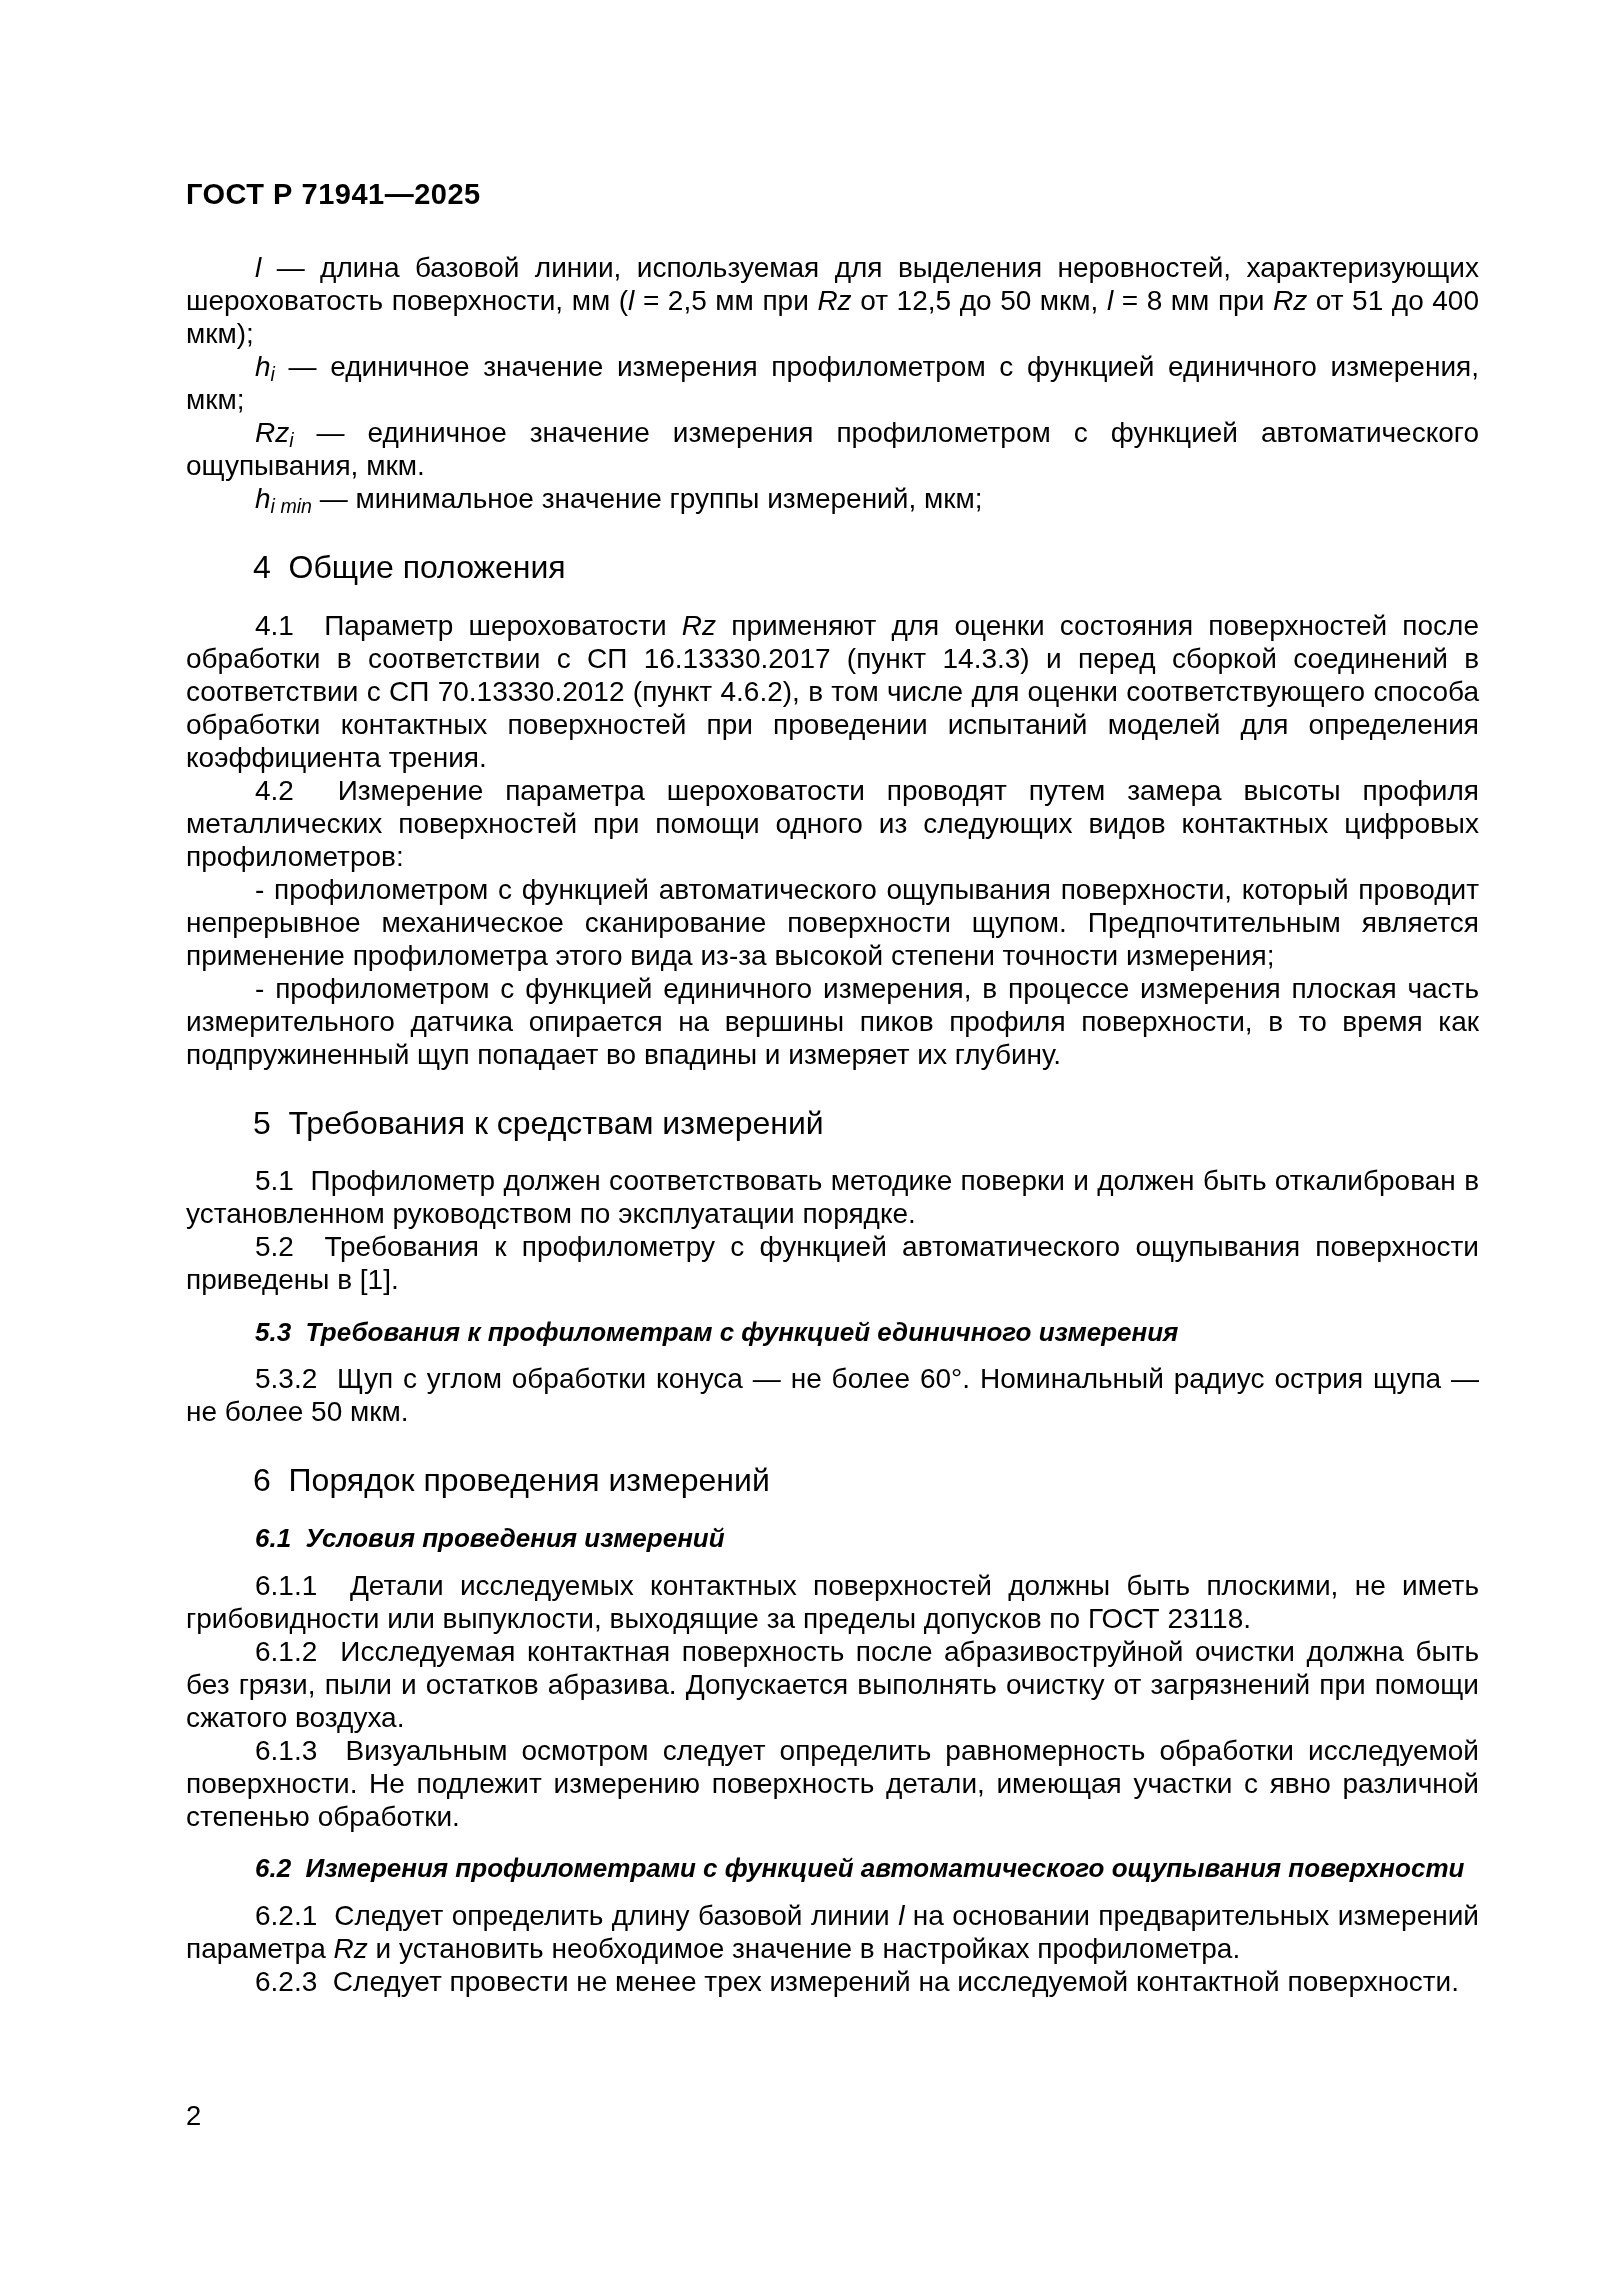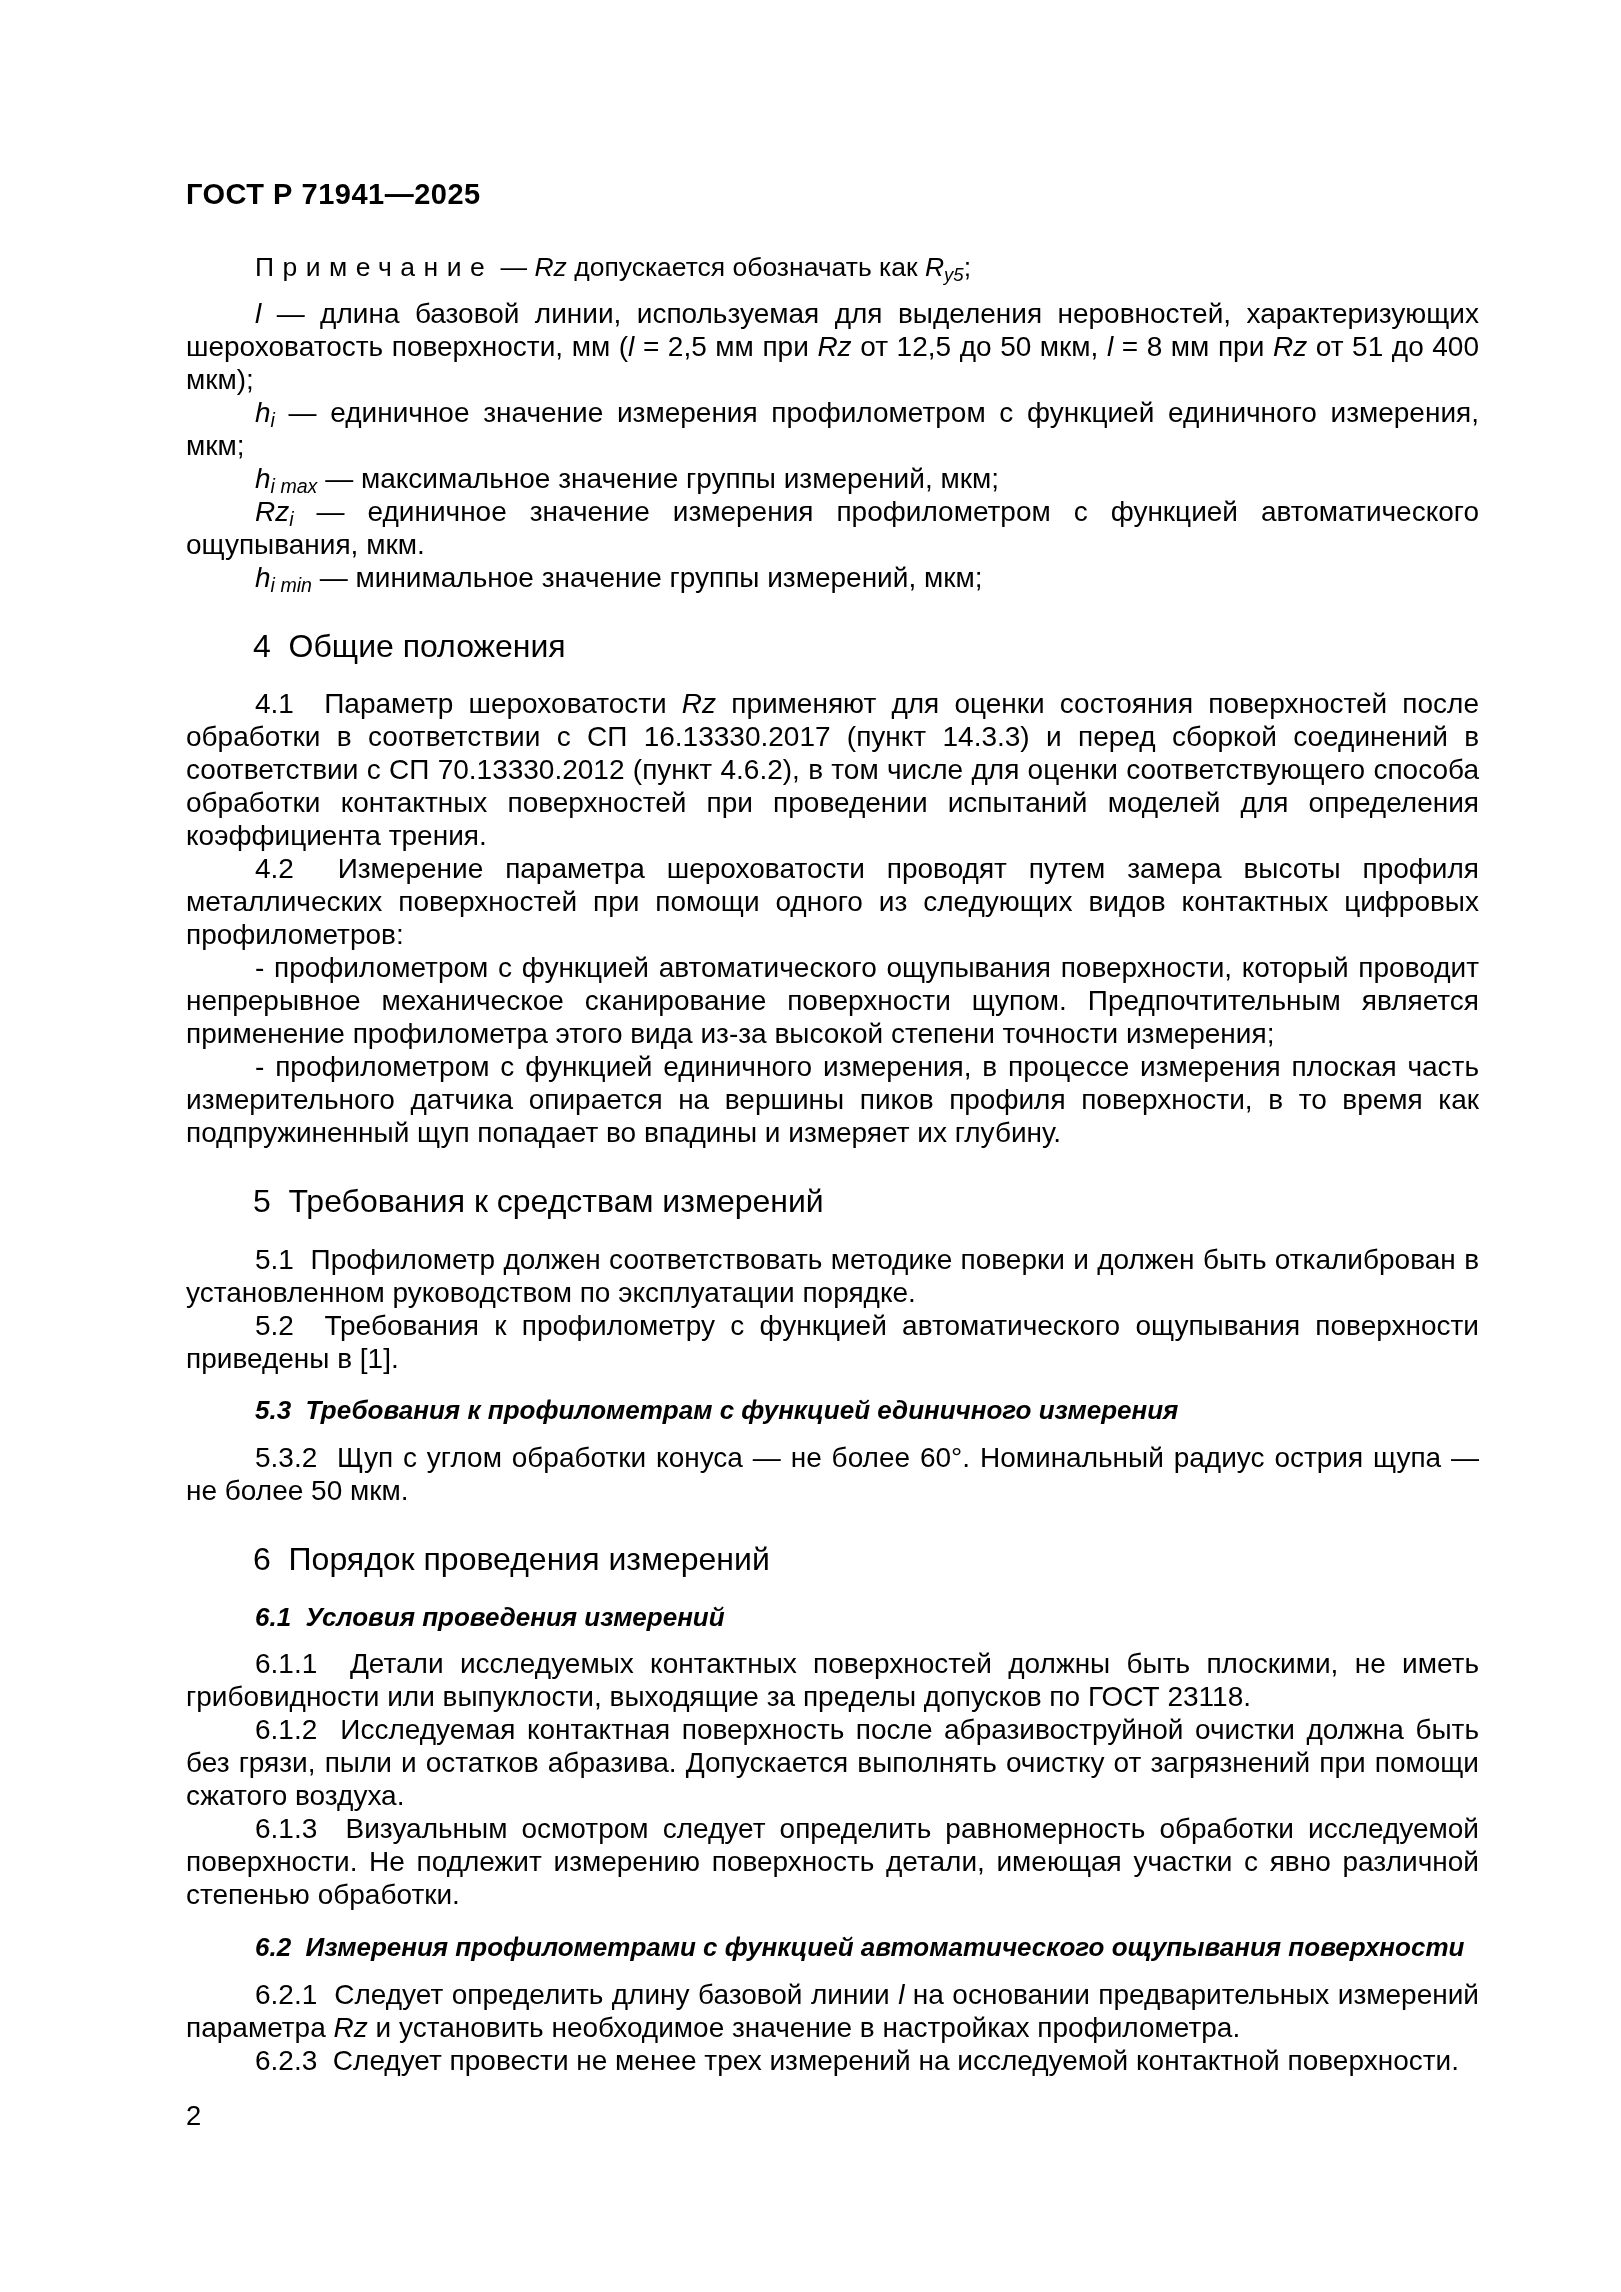--- a/index.html
+++ b/index.html
@@ -62,24 +62,22 @@
     font-size: 27.4px;
     line-height: 31px;
   }
 </style>
 </head>
 <body>
 
 <div class="page">
   <div class="doc-header">ГОСТ Р 71941—2025</div>
   <div class="content">
-      <div class="note"><span class="spaced">Примечание</span><span>&nbsp;— </span><span class="i">Rz</span><span> допускается обозначать как </span><span class="i">R</span><span class="i sub">y5</span><span>;</span></div>
       <div class="para"><span class="i">l</span><span> — длина базовой линии, используемая для выделения неровностей, характеризующих шероховатость поверхности, мм (</span><span class="i">l</span><span> = 2,5 мм при </span><span class="i">Rz</span><span> от 12,5 до 50 мкм, </span><span class="i">l</span><span> = 8 мм при </span><span class="i">Rz</span><span> от 51 до 400 мкм);</span></div>
       <div class="para"><span class="i">h</span><span class="i sub">i</span><span> — единичное значение измерения профилометром с функцией единичного измерения, мкм;</span></div>
-      <div class="para"><span class="i">h</span><span class="i sub">i max</span><span> — максимальное значение группы измерений, мкм;</span></div>
       <div class="para"><span class="i">Rz</span><span class="i sub">i</span><span> — единичное значение измерения профилометром с функцией автоматического ощупывания, мкм.</span></div>
       <div class="para"><span class="i">h</span><span class="i sub">i min</span><span> — минимальное значение группы измерений, мкм;</span></div>
       <div class="h1"><span>4&nbsp; Общие положения</span></div>
       <div class="para"><span>4.1&nbsp; Параметр шероховатости </span><span class="i">Rz</span><span> применяют для оценки состояния поверхностей после обработки в соответствии с СП 16.13330.2017 (пункт 14.3.3) и перед сборкой соединений в соответствии с СП 70.13330.2012 (пункт 4.6.2), в том числе для оценки соответствующего способа обработки контактных поверхностей при проведении испытаний моделей для определения коэффициента трения.</span></div>
       <div class="para"><span>4.2&nbsp; Измерение параметра шероховатости проводят путем замера высоты профиля металлических поверхностей при помощи одного из следующих видов контактных цифровых профилометров:</span></div>
       <div class="para"><span>- профилометром с функцией автоматического ощупывания поверхности, который проводит непрерывное механическое сканирование поверхности щупом. Предпочтительным является применение профилометра этого вида из-за высокой степени точности измерения;</span></div>
       <div class="para"><span>- профилометром с функцией единичного измерения, в процессе измерения плоская часть измерительного датчика опирается на вершины пиков профиля поверхности, в то время как подпружиненный щуп попадает во впадины и измеряет их глубину.</span></div>
       <div class="h1"><span>5&nbsp; Требования к средствам измерений</span></div>
       <div class="para"><span>5.1&nbsp; Профилометр должен соответствовать методике поверки и должен быть откалиброван в установленном руководством по эксплуатации порядке.</span></div>
       <div class="para"><span>5.2&nbsp; Требования к профилометру с функцией автоматического ощупывания поверхности приведены в [1].</span></div>

